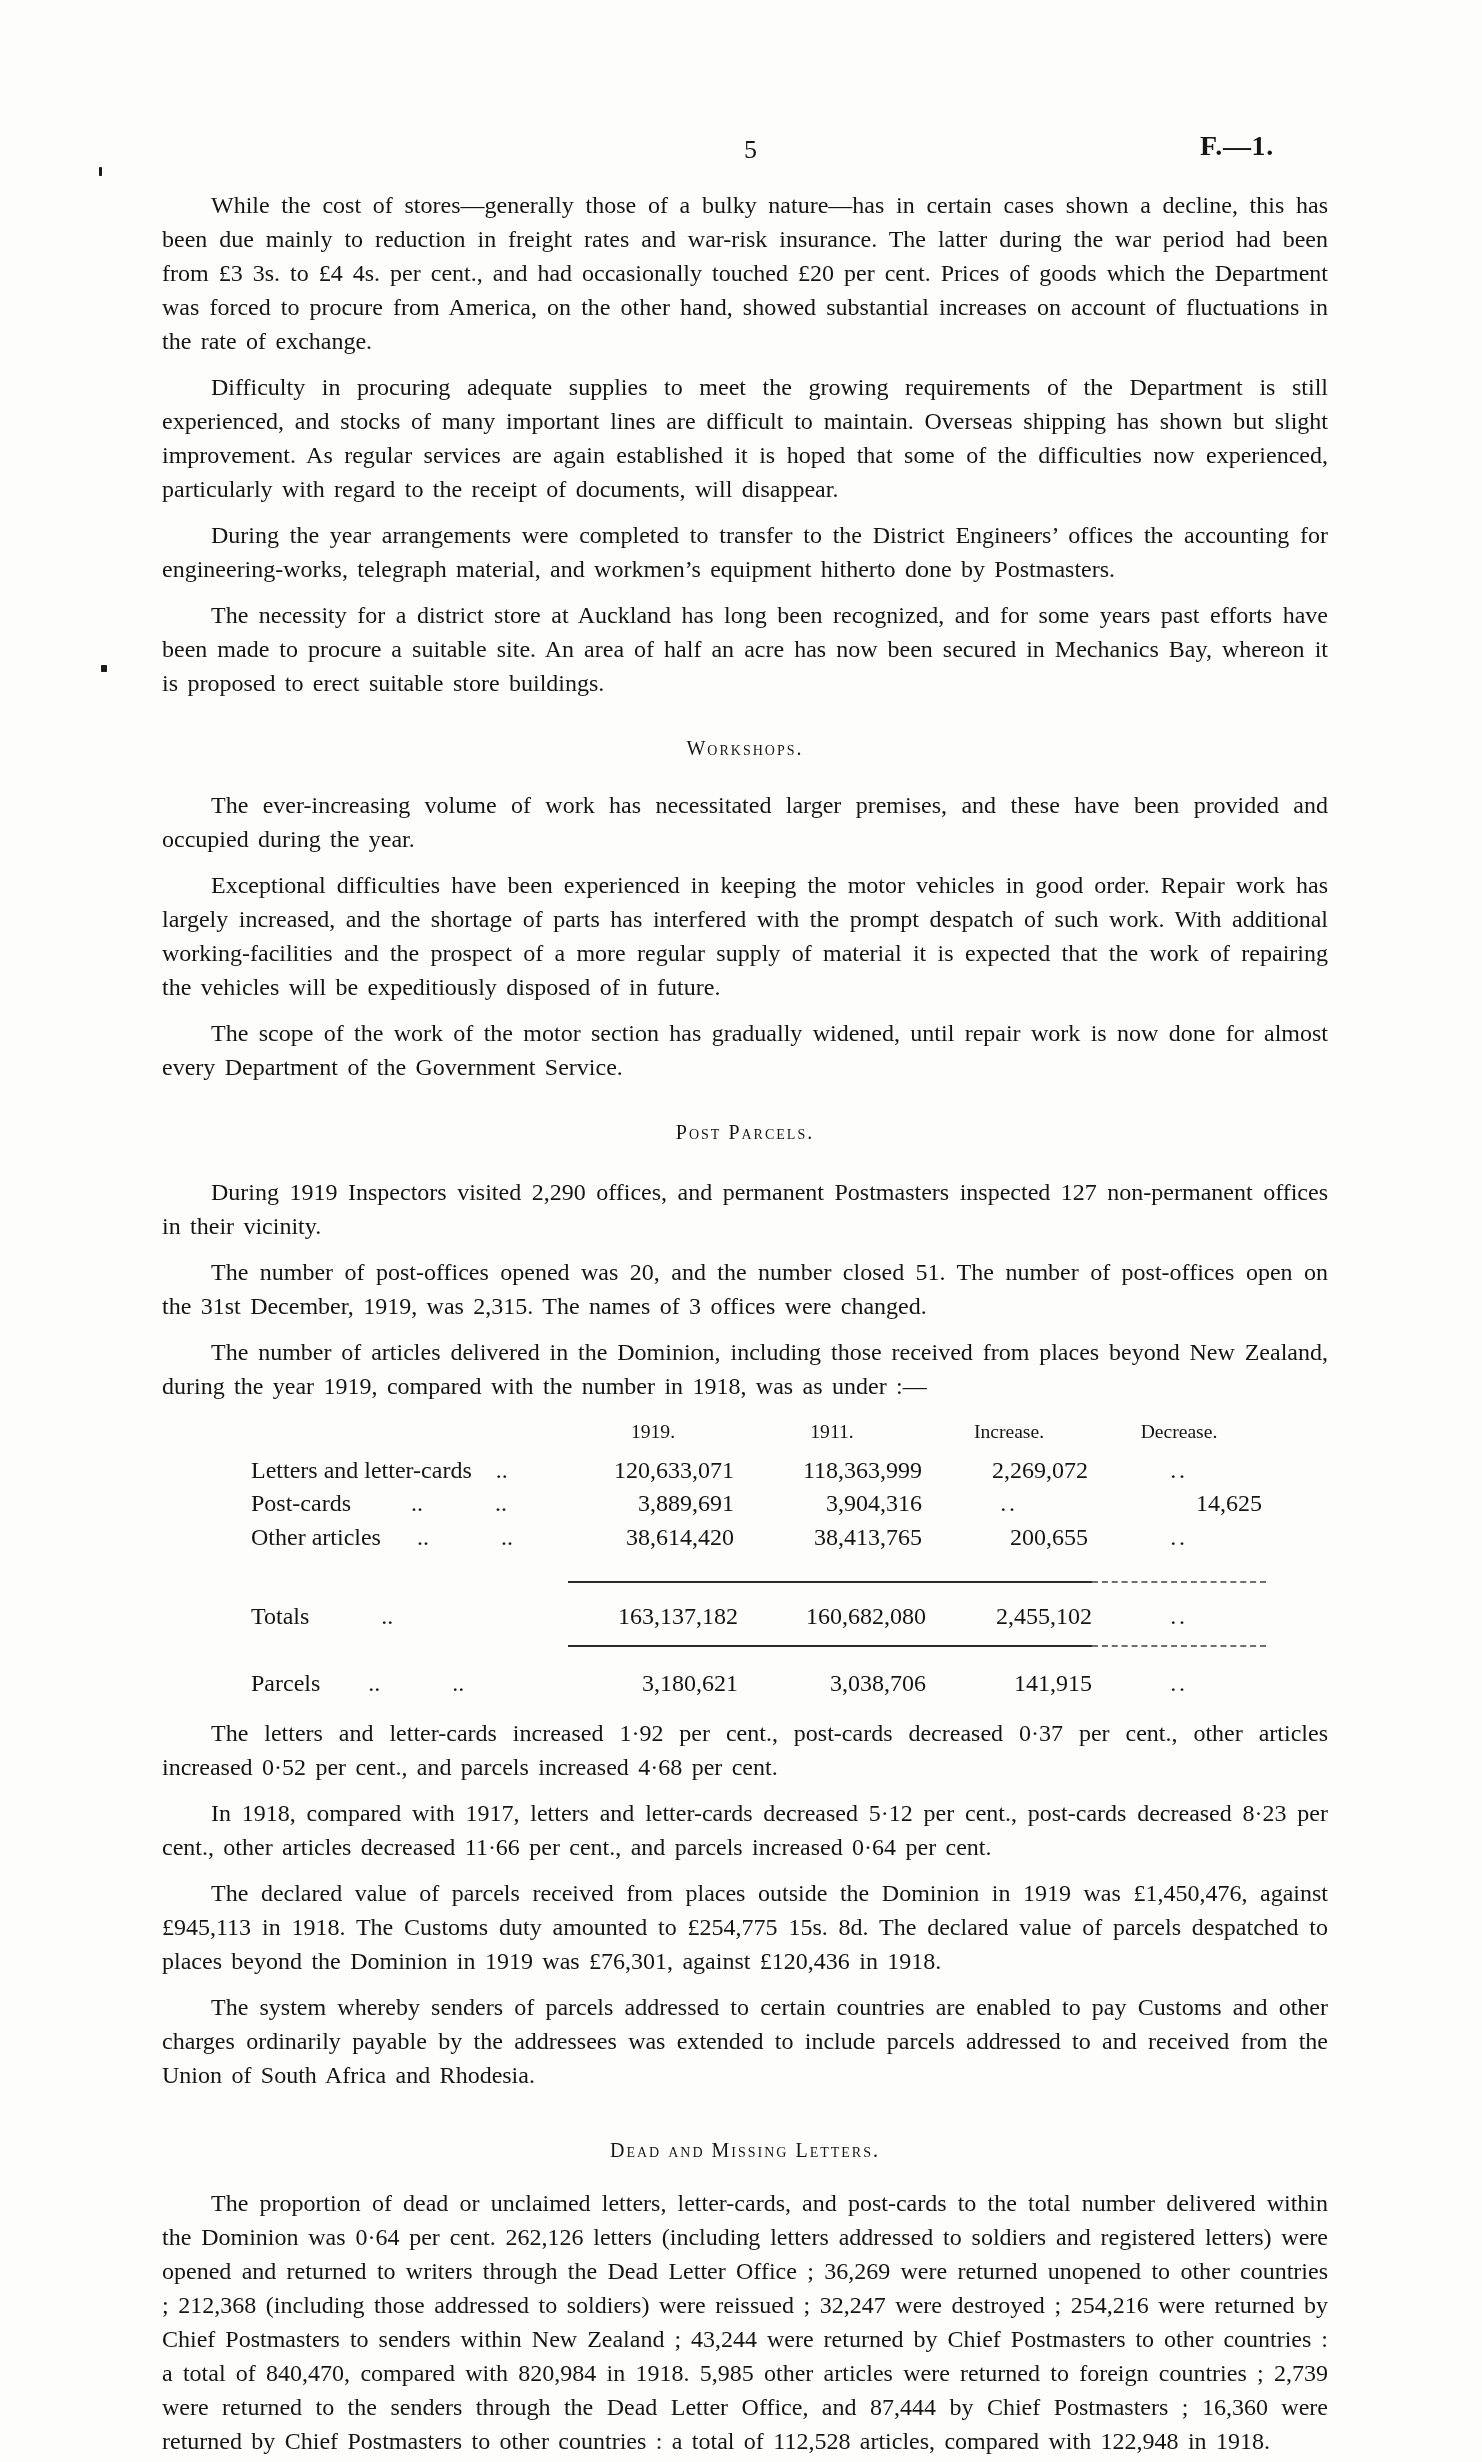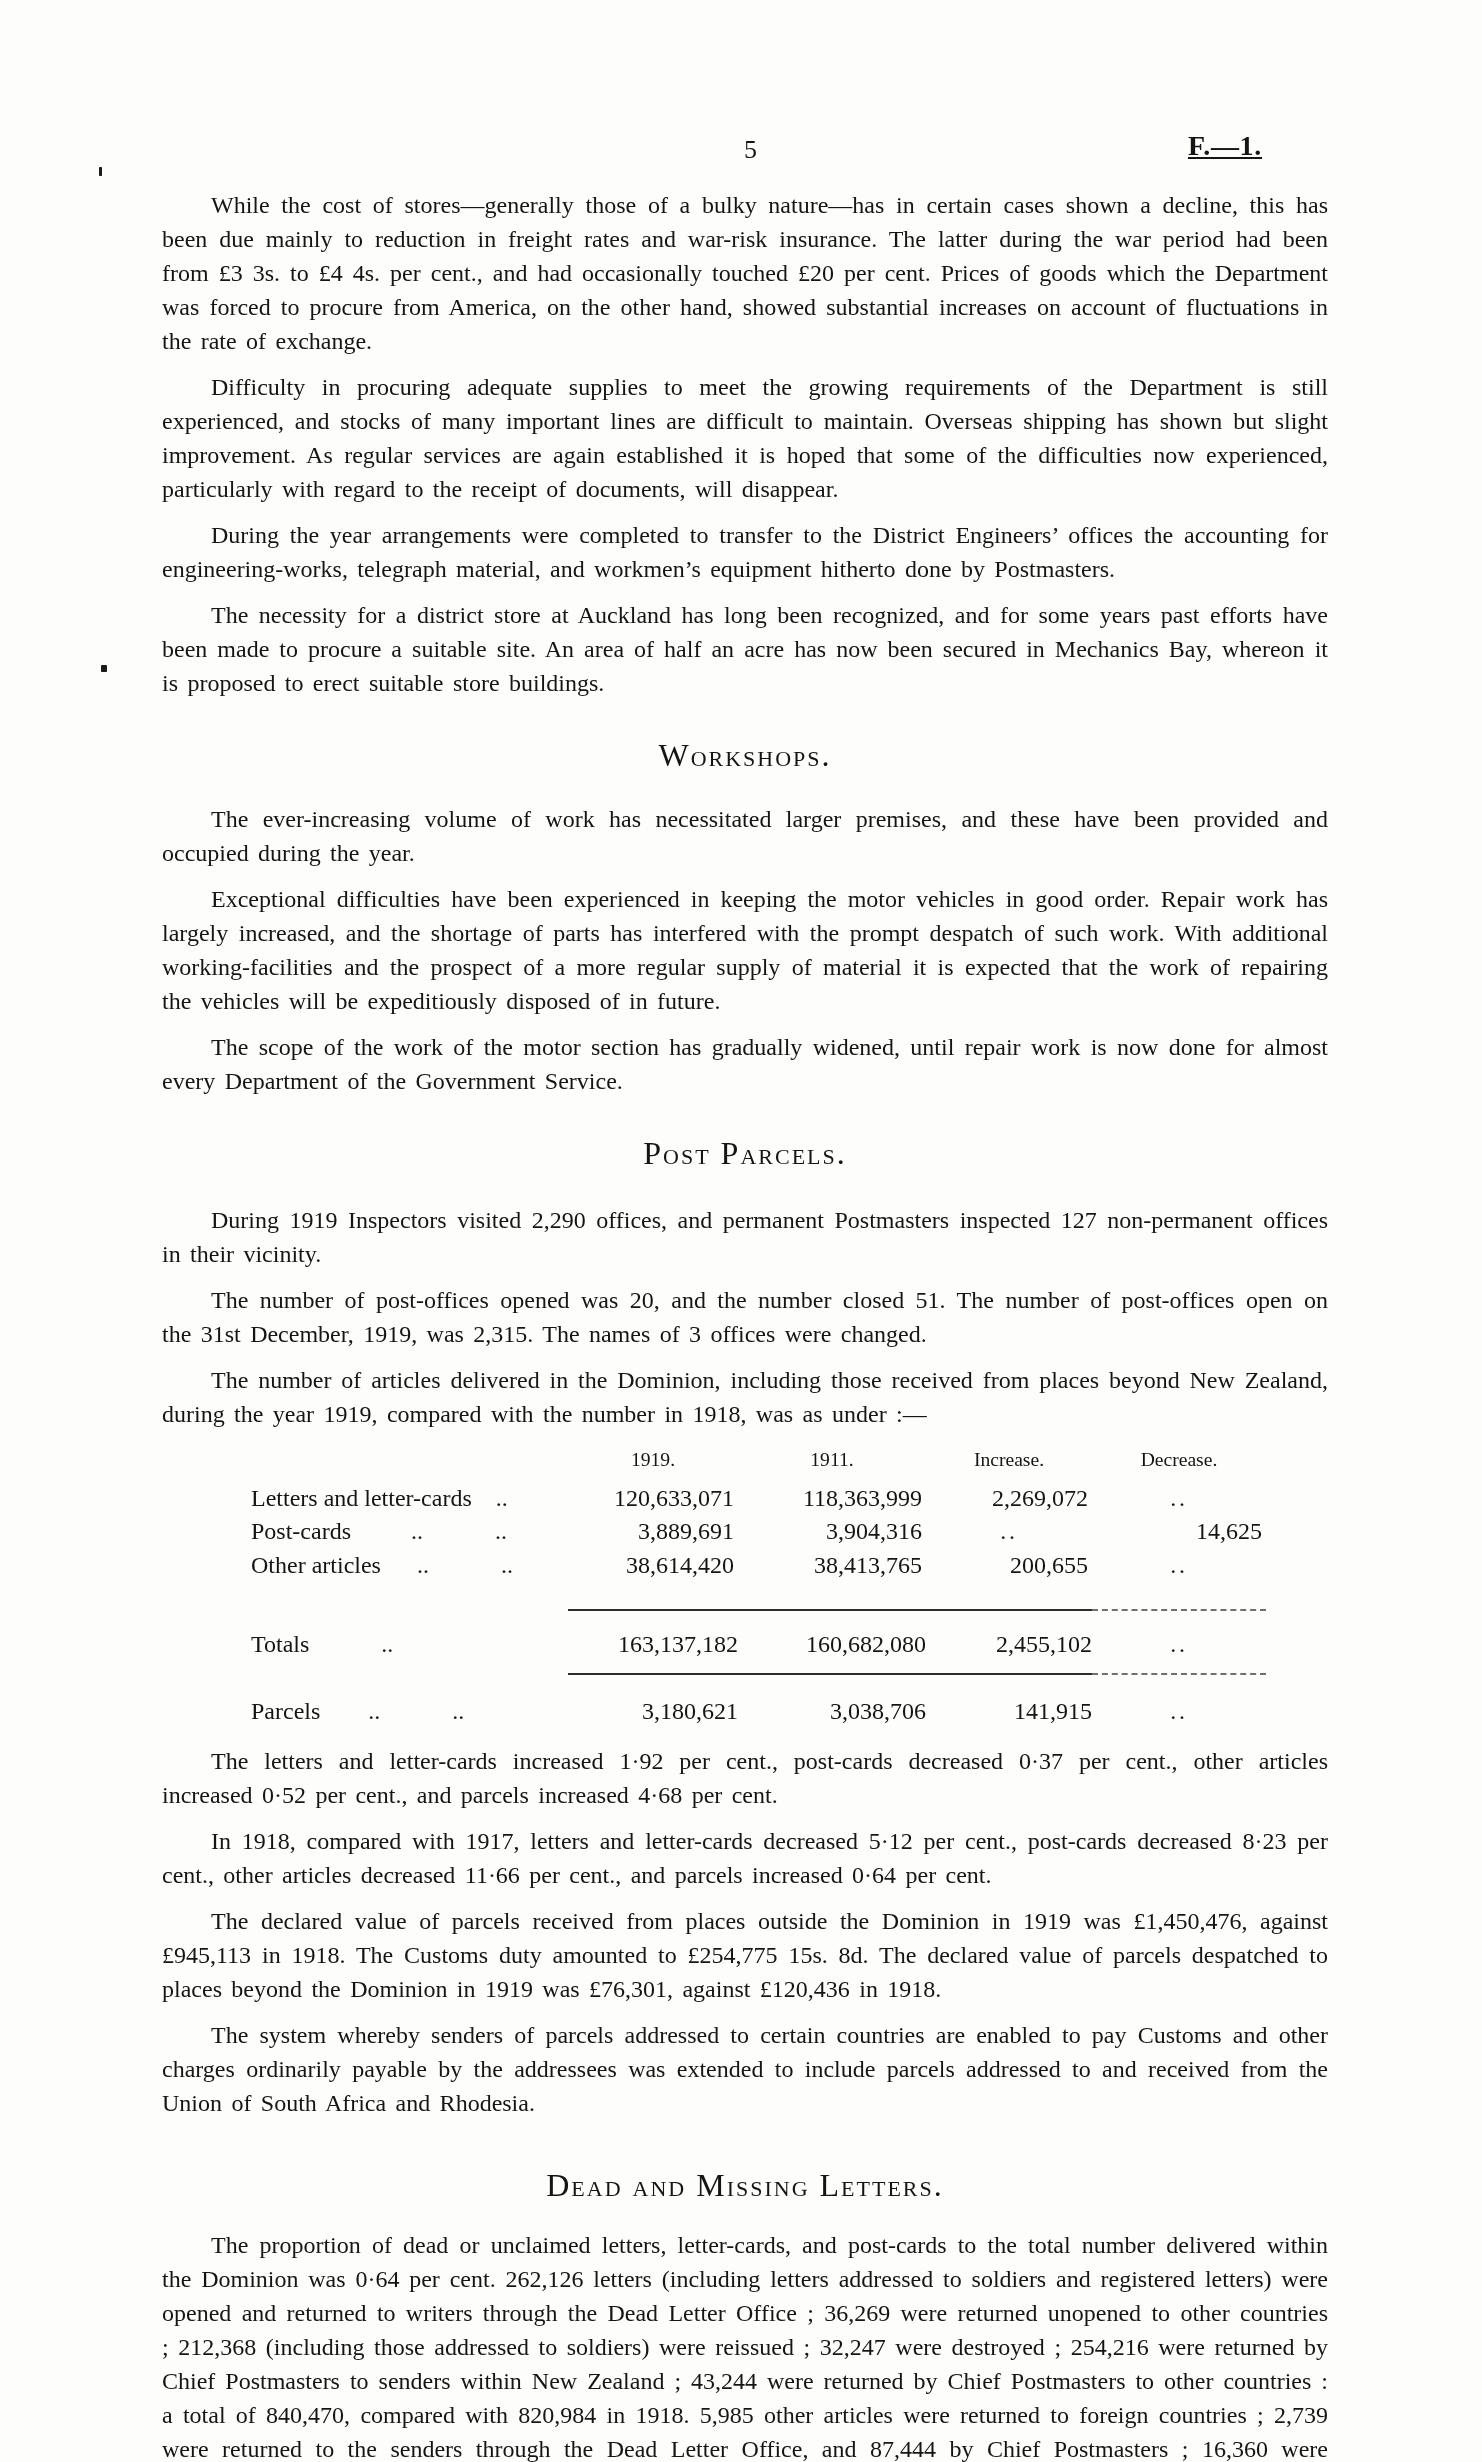--- a/index.html
+++ b/index.html
@@ -22,39 +22,38 @@
     margin-bottom: 19px;
   }
   .page-number {
     position: absolute;
     left: 594px;
     top: 5.4px;
     font-size: 26px;
   }
   .doc-ref {
     position: absolute;
-    right: 78px;
+    right: 66px;
     top: 0;
     font-size: 28px;
     font-weight: bold;
     letter-spacing: 0.7px;
-    text-decoration: underline;
   }
   p.body-par {
     margin: 12px;
     text-indent: 49px;
     text-align: justify;
     font-size: 24px;
     line-height: 34px;
     word-spacing: 3.4px;
   }
   .section-heading {
     text-align: center;
     font-variant: small-caps;
-    font-size: 32px;
+    font-size: 20px;
     font-weight: normal;
     letter-spacing: 2px;
     margin: 37px 0 28px 0;
   }
   .heading-po { margin-bottom: 31px; }
   .heading-dml { margin-top: 47px; margin-bottom: 24px; }
   table.stats-table {
     table-layout: fixed;
     border-collapse: collapse;
     margin: 17.5px 0 13.5px 101px;

